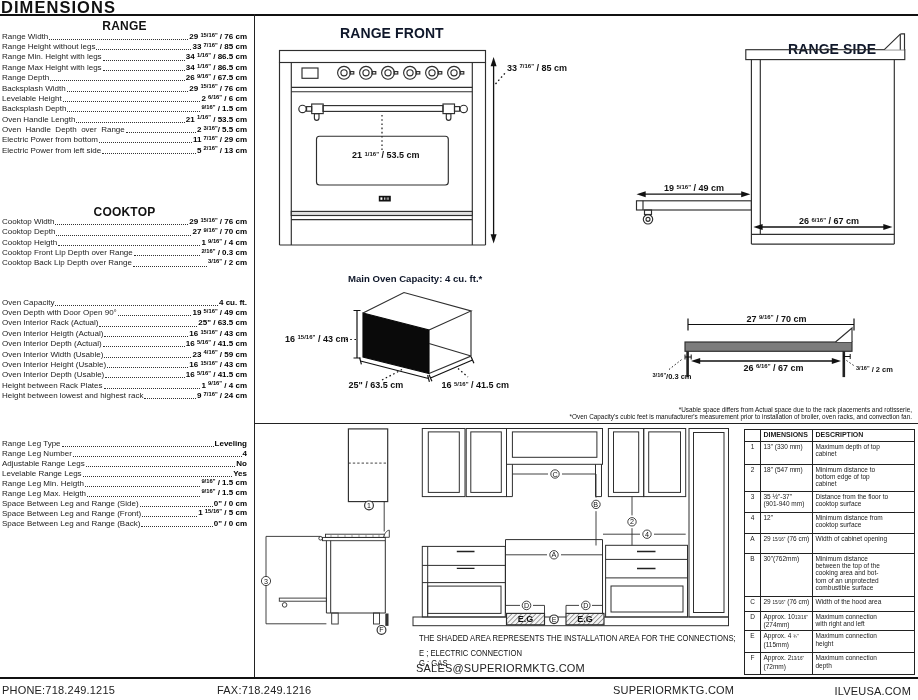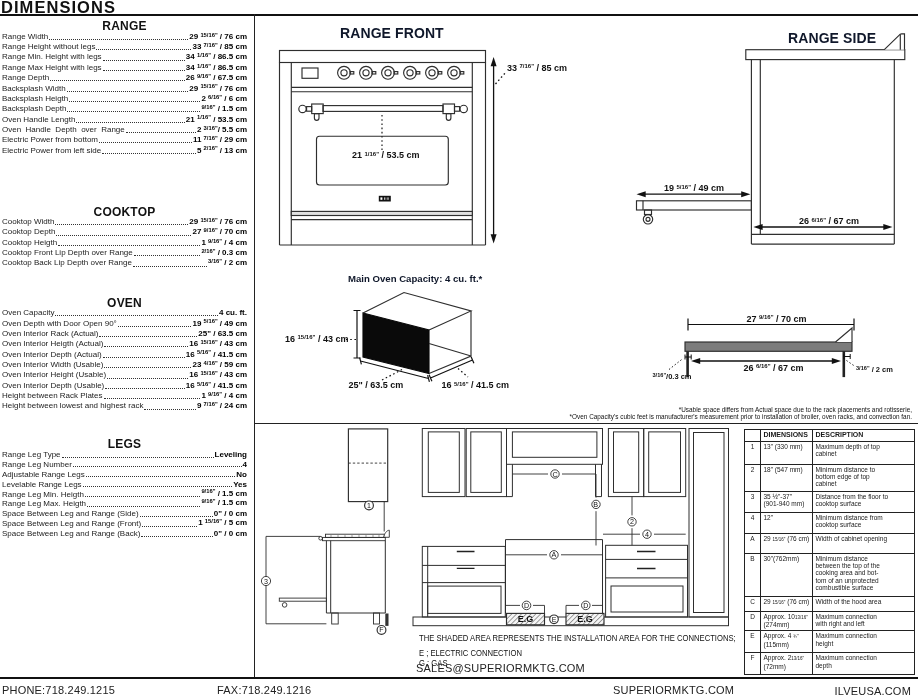--- a/index.html
+++ b/index.html
@@ -66,21 +66,21 @@
       <span class="l">Range Depth</span>
       <span class="d"></span>
       <span class="v">26 <span class="f">9/16"</span> / 67.5 cm</span>
     </div>
   <div class="r">
       <span class="l">Backsplash Width</span>
       <span class="d"></span>
       <span class="v">29 <span class="f">15/16"</span> / 76 cm</span>
     </div>
   <div class="r">
-      <span class="l">Backsplash Heigth</span>
+      <span class="l">Levelable Height</span>
       <span class="d"></span>
       <span class="v">2 <span class="f">6/16"</span> / 6 cm</span>
     </div>
   <div class="r">
       <span class="l">Backsplash Depth</span>
       <span class="d"></span>
       <span class="v"><span class="f">9/16"</span> / 1.5 cm</span>
     </div>
   <div class="r">
       <span class="l">Oven Handle Length</span>
@@ -127,21 +127,20 @@
       <span class="v"><span class="f">2/16"</span> / 0.3 cm</span>
     </div>
   <div class="r">
       <span class="l">Cooktop Back Lip Depth over Range</span>
       <span class="d"></span>
       <span class="v"><span class="f">3/16"</span> / 2 cm</span>
     </div>
 </div>
 
 <div class="sec" style="top:297.8px;">
-  <div class="sh">OVEN</div>
   <div class="r">
       <span class="l">Oven Capacity</span>
       <span class="d"></span>
       <span class="v">4 cu. ft.</span>
     </div>
   <div class="r">
       <span class="l">Oven Depth with Door Open 90°</span>
       <span class="d"></span>
       <span class="v">19 <span class="f">5/16"</span> / 49 cm</span>
     </div>
@@ -181,21 +180,20 @@
       <span class="v">1 <span class="f">9/16"</span> / 4 cm</span>
     </div>
   <div class="r">
       <span class="l">Height between lowest and highest rack</span>
       <span class="d"></span>
       <span class="v">9 <span class="f">7/16"</span> / 24 cm</span>
     </div>
 </div>
 
 <div class="sec legs" style="top:439.3px;">
-  <div class="sh">LEGS</div>
   <div class="r">
       <span class="l">Range Leg Type</span>
       <span class="d"></span>
       <span class="v">Leveling</span>
     </div>
   <div class="r">
       <span class="l">Range Leg Number</span>
       <span class="d"></span>
       <span class="v">4</span>
     </div>
@@ -231,21 +229,21 @@
     </div>
   <div class="r">
       <span class="l">Space Between Leg and Range (Back)</span>
       <span class="d"></span>
       <span class="v">0" / 0 cm</span>
     </div>
 </div>
 
 <div class="dtitle" style="left:340px;top:25px;font-size:14px;letter-spacing:.1px;">RANGE FRONT</div>
 
-<div class="dtitle" style="left:788px;top:30px;font-size:14px;letter-spacing:.1px;">RANGE SIDE</div>
+<div class="dtitle" style="left:788px;top:41px;font-size:14px;letter-spacing:.1px;">RANGE SIDE</div>
 
 <div class="dtitle" style="left:348px;top:273px;font-size:9.6px;">Main Oven Capacity: 4 cu. ft.*</div>
 
 <div class="abs" style="right:6px;top:406px;font-size:6.4px;color:#111;">*Usable space differs from Actual space due to the rack placements and rotisserie,</div>
 
 <div class="abs" style="right:6px;top:412.6px;font-size:6.4px;color:#111;">*Oven Capacity's cubic feet is manufacturer's measurement prior to installation of broiler, oven racks, and convection fan.</div>
 
 <div class="abs" style="left:419px;top:632.8px;font-size:8.8px;color:#111;transform:scaleX(.87);transform-origin:0 0;white-space:nowrap;">THE SHADED AREA REPRESENTS THE INSTALLATION AREA FOR THE CONNECTIONS;</div>
 
 <div class="abs" style="left:419px;top:647.8px;font-size:8.8px;color:#111;transform:scaleX(.87);transform-origin:0 0;white-space:nowrap;">E ; ELECTRIC CONNECTION</div>

